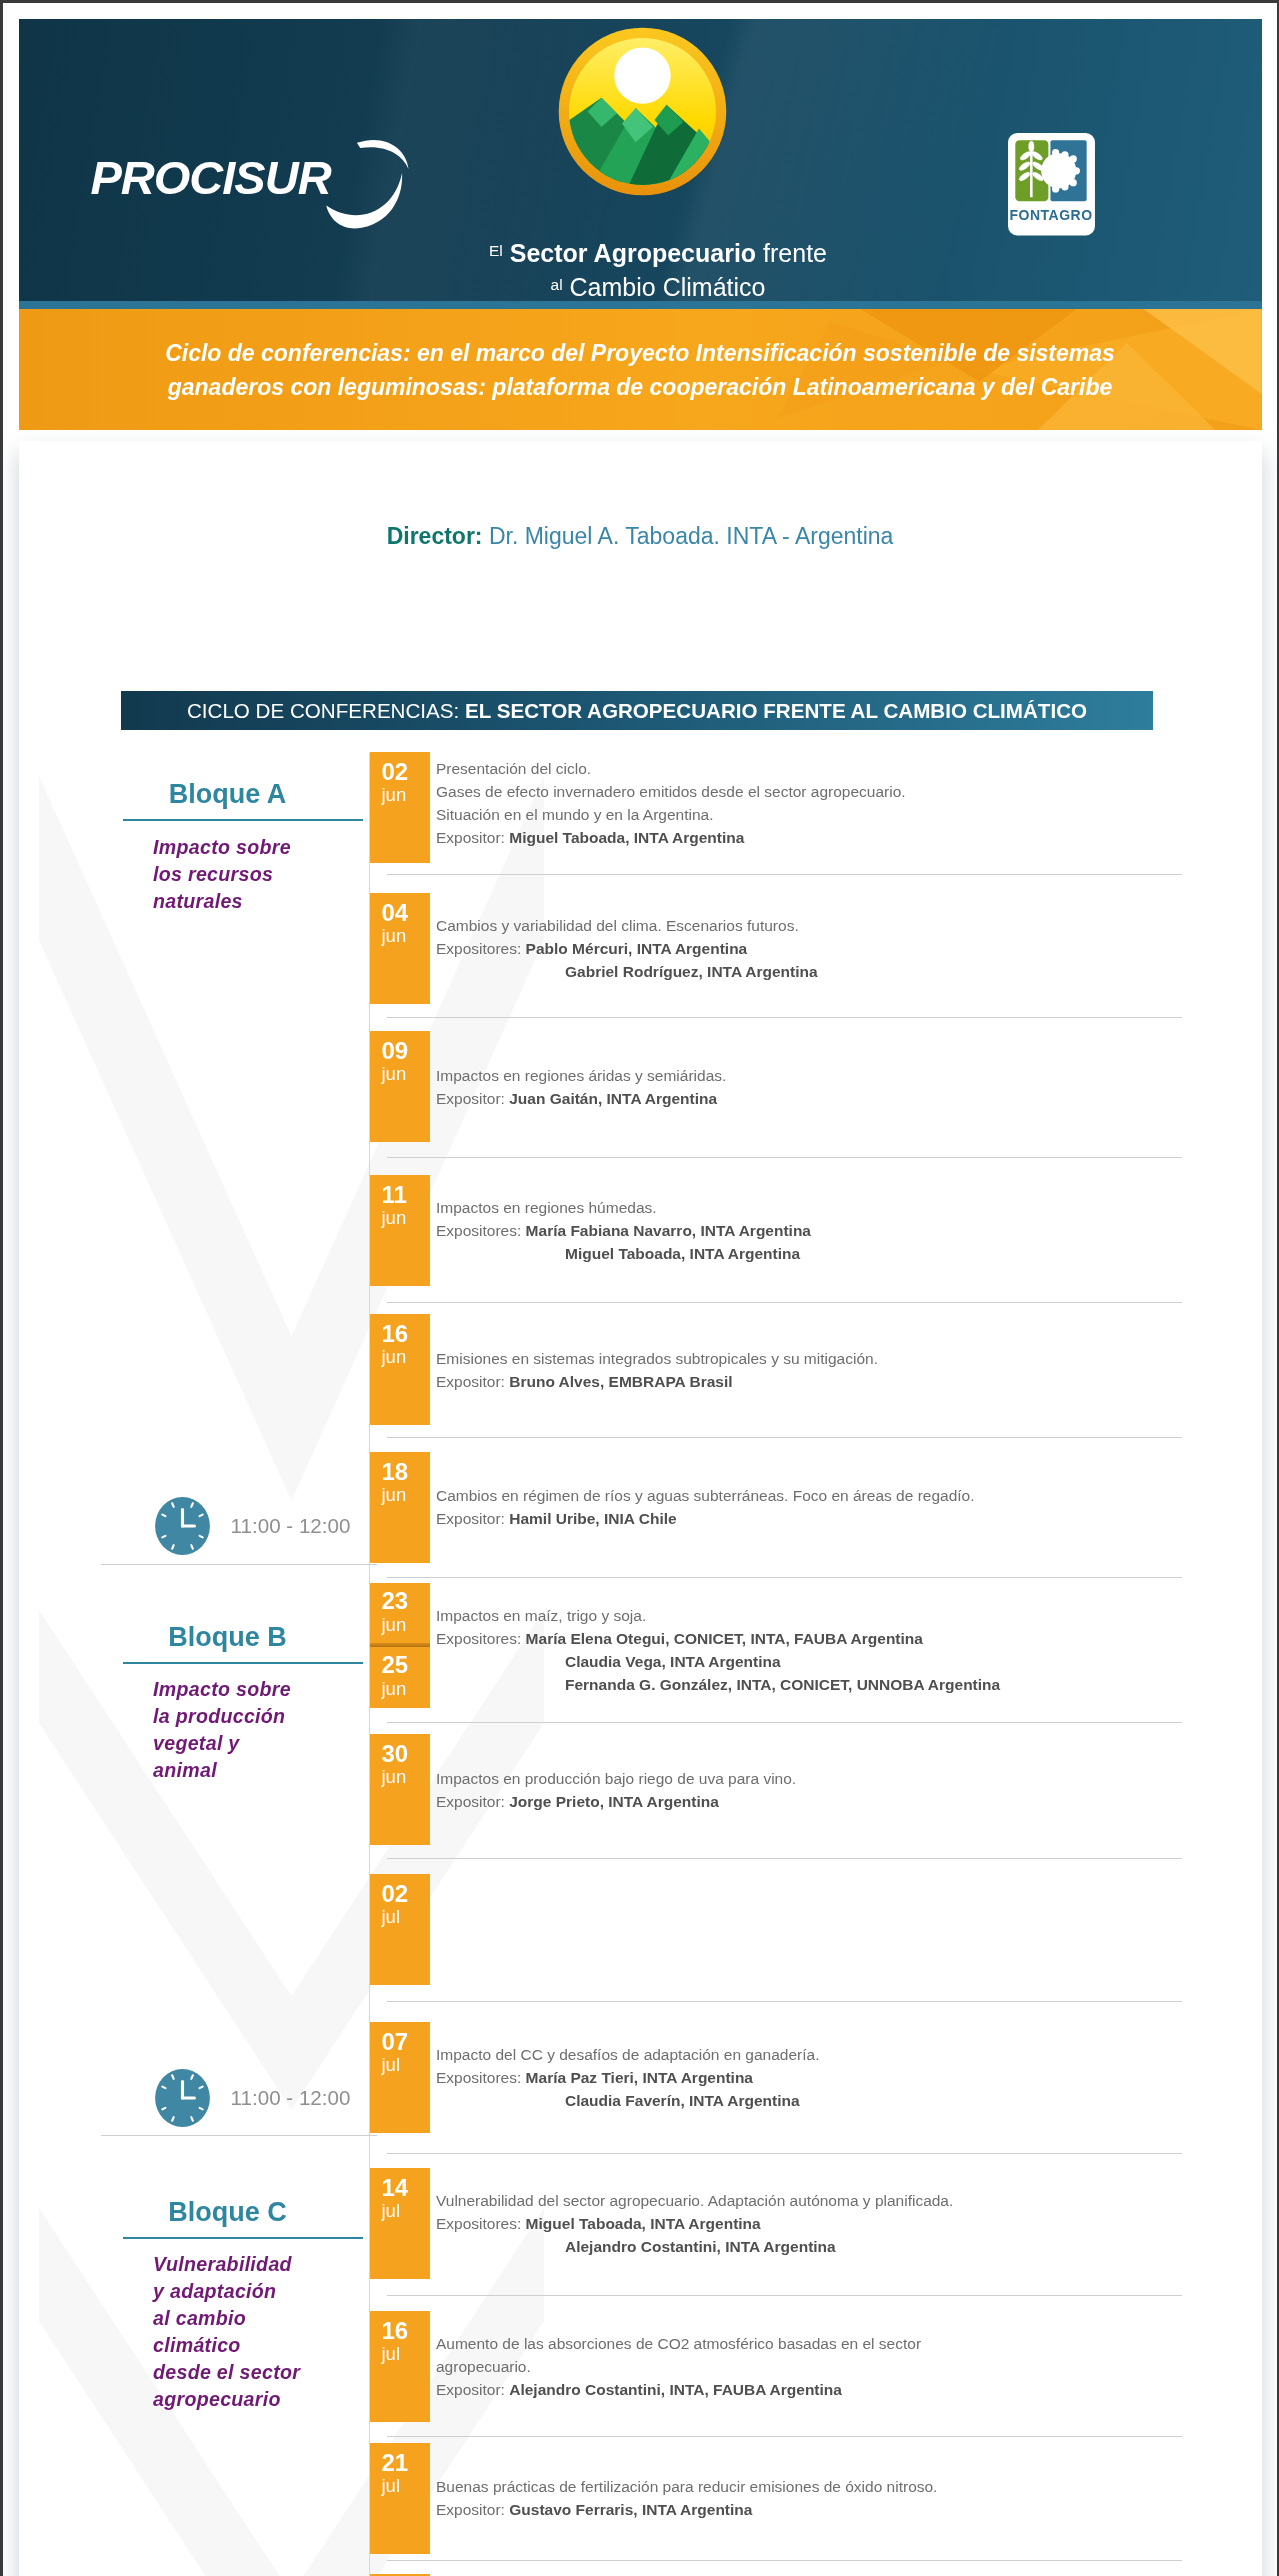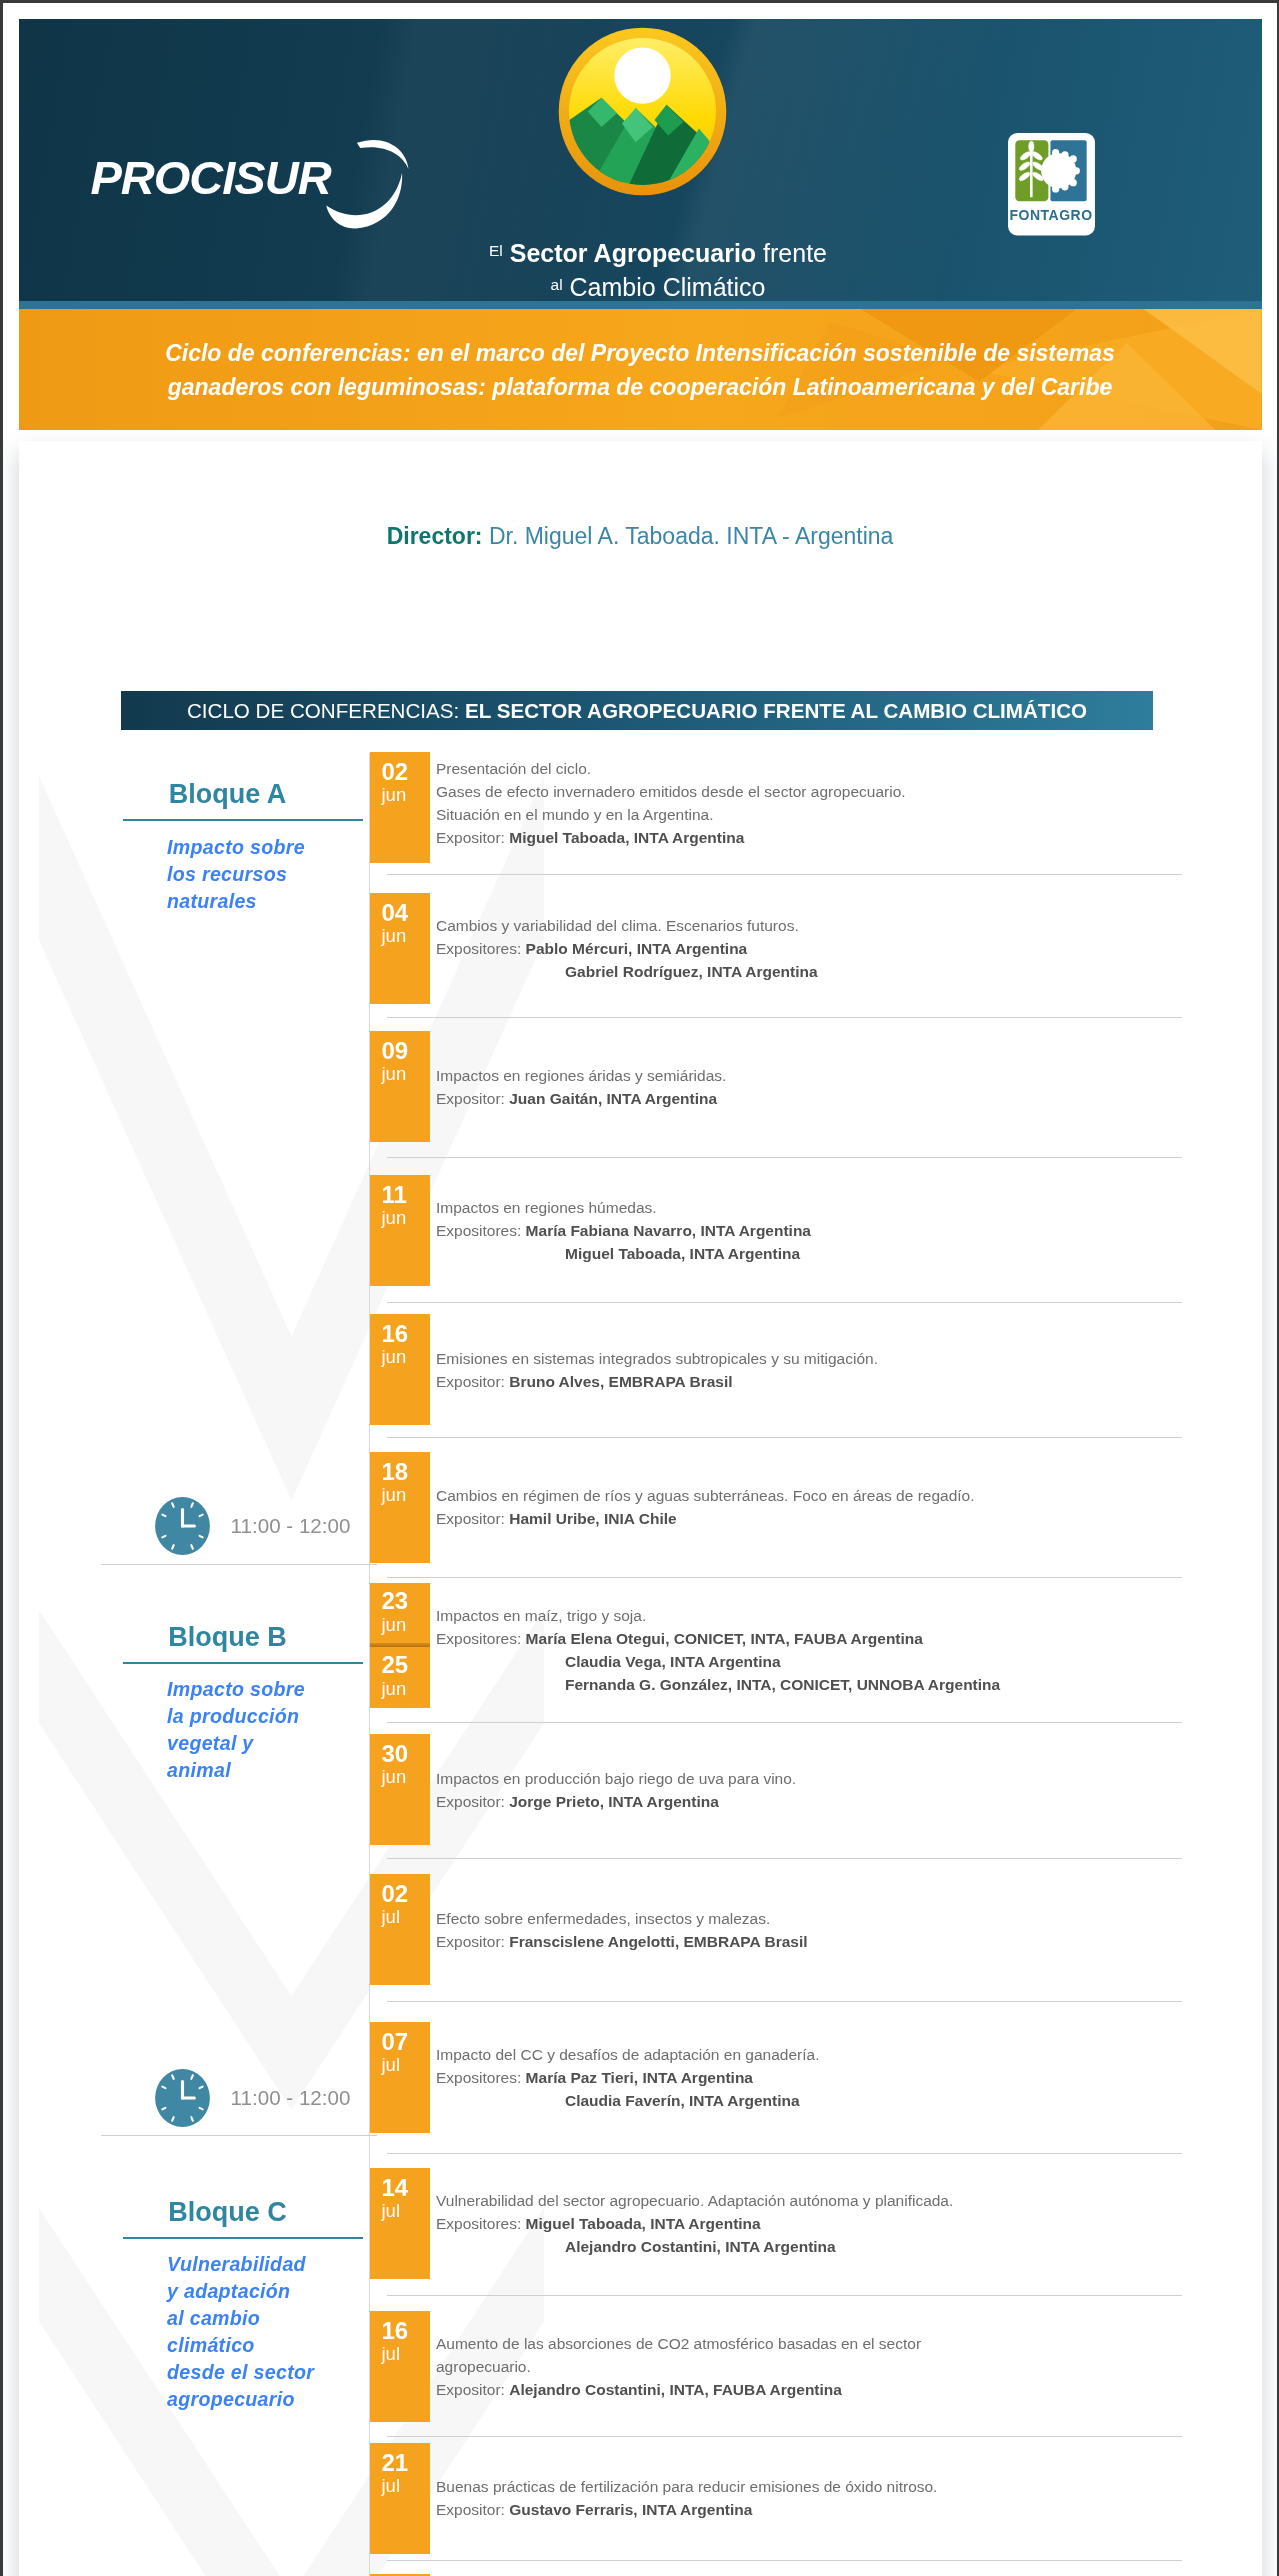--- a/index.html
+++ b/index.html
@@ -44,21 +44,21 @@
   .program-bar{position:absolute;left:118px;top:688px;width:1032px;height:39px;line-height:39px;
                background:linear-gradient(90deg,#12394e,#1c5571 45%,#2e7d9c);color:#fff;text-align:center;font-size:20.6px;}
   .program-bar b{font-weight:bold;}
   .main-card{position:absolute;left:15.5px;right:15.5px;top:438px;height:2602px;background:#fff;
              border-radius:0 0 25px 25px;box-shadow:0 11.3px 23px rgba(110,125,140,.35);}
   .chev{position:absolute;left:36px;width:505px;background:#f7f7f8;}
 
   
   .btitle{position:absolute;left:104px;width:241px;text-align:center;color:#2e86a1;font-weight:bold;font-size:27px;}
   .bline{position:absolute;left:120px;width:240px;height:2.1px;background:#2e86a1;}
-  .bdesc{position:absolute;left:164px;width:222px;font-style:italic;font-weight:bold;color:#3b82f6;
+  .bdesc{position:absolute;left:150px;width:222px;font-style:italic;font-weight:bold;color:#701a75;
          font-size:19.6px;line-height:27px;letter-spacing:0.3px;}
   .clockrow{position:absolute;left:151px;display:flex;align-items:center;gap:19.6px;}
   .clock{width:57px;height:60px;}
   .time{color:#8f8f8f;font-size:20.6px;text-align:center;}
   .lsep{position:absolute;left:98px;width:276px;height:1px;background:#cfcfcf;}
 
   
   .vline{position:absolute;left:366px;top:750px;width:1px;height:2239px;background:#d8d8d8;}
   .item{position:absolute;left:361px;width:821px;display:flex;align-items:center;}
   .item.sep::before{content:"";position:absolute;top:0;left:23px;right:3.1px;height:1px;background:#cfcfcf;}
@@ -359,24 +359,20 @@
       <div>Impactos en producción bajo riego de uva para vino.</div>
       <div><span>Expositor:</span>&nbsp;<b class="sp">Jorge Prieto, INTA Argentina</b></div>
     </div>
   </div>
 
   <div class="item sep" style="top:1855px;height:143px;">
     <div class="badge">
       <div class="day">02</div>
       <div class="mon">jul</div>
     </div>
-    <div class="itxt">
-      <div>Efecto sobre enfermedades, insectos y malezas.</div>
-      <div><span>Expositor:</span>&nbsp;<b class="sp">Franscislene Angelotti, EMBRAPA Brasil</b></div>
-    </div>
   </div>
 
   <div class="item sep" style="top:1998px;height:152px;">
     <div class="badge">
       <div class="day">07</div>
       <div class="mon">jul</div>
     </div>
     <div class="itxt">
       <div>Impacto del CC y desafíos de adaptación en ganadería.</div>
       <div><span>Expositores:</span>&nbsp;<b class="sp">María Paz Tieri, INTA Argentina</b></div>

